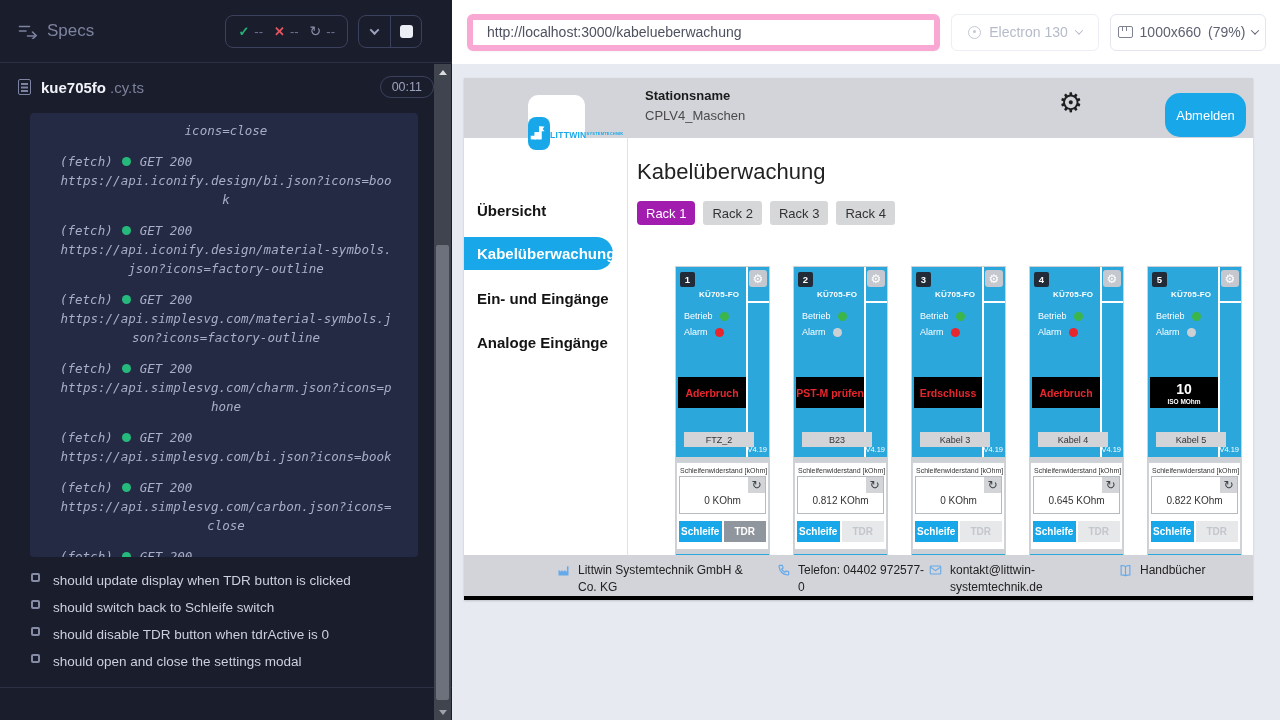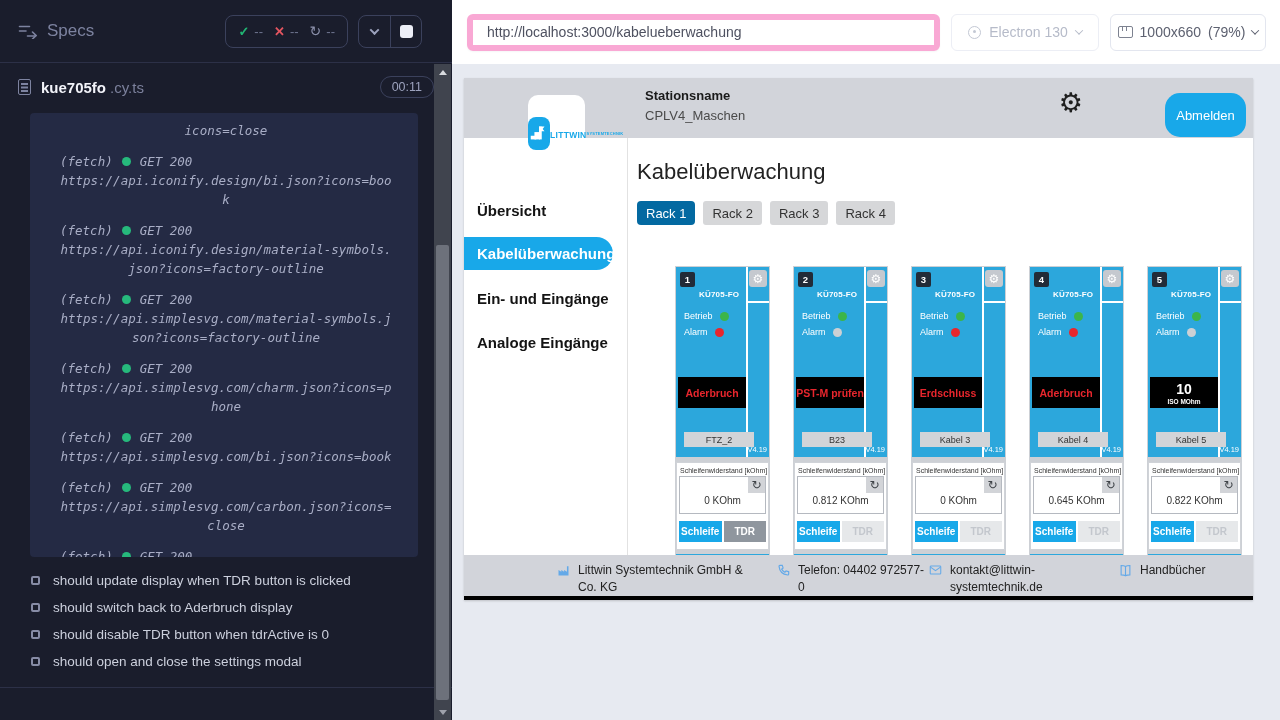--- a/index.html
+++ b/index.html
@@ -31,21 +31,21 @@
   .timer-pill { margin-left:auto; border:1px solid #3b415c; border-radius:14px; color:#9ca2bd; font-size:12.5px; padding:3px 11px; }
 
   .log-block { margin:2px 0 0 30px; width:388px; height:444px; overflow:hidden; background:#242a44; border-radius:4px; padding:8px 26px 10px 30px;
                font-family:"DejaVu Sans Mono", monospace; font-style:italic; font-size:12.5px; line-height:19px; color:#a9aec6;text-align:center; }
   .log-entry { margin-bottom:12px; cursor:pointer; }
   .log-line1 { display:flex; align-items:center; gap:9px; }
   .log-dot { width:9px; height:9px; border-radius:50%; background:#26b97c; flex:0 0 auto; }
   .log-url { word-break:break-all; }
 
   .test-list { list-style:none; padding:10px 0 12px 0; border-bottom:1px solid #2c3047; }
-  .test-list li { display:flex; align-items:center; gap:13px; padding:6px 10px 6px 31px; font-size:13.5px; color:#ccd0dd; cursor:pointer; }
+  .test-list li { display:flex; align-items:flex-start; gap:13px; padding:6px 10px 6px 31px; font-size:13.5px; color:#ccd0dd; cursor:pointer; }
   .sq-icon { width:9px; height:9px; border:2px solid #878ca6; border-radius:2px; flex:0 0 auto; }
 
   .runner-scrollbar { position:absolute; left:434px; top:64px; width:17px; height:656px; background:#40444e; }
   .sb-arrow { position:absolute; left:0; width:17px; height:12px; display:flex; align-items:center; justify-content:center; cursor:pointer; }
   .sb-arrow.up { top:2px; } .sb-arrow.down { bottom:2px; }
   .tri-up { width:0; height:0; border-left:4px solid transparent; border-right:4px solid transparent; border-bottom:5px solid #d8dade; }
   .tri-down { width:0; height:0; border-left:4px solid transparent; border-right:4px solid transparent; border-top:5px solid #9fa2ab; }
   .sb-thumb { position:absolute; left:2px; width:13px; top:181px; height:455px; background:#6d717b; border-radius:2px; cursor:pointer; }
 
   
@@ -75,21 +75,21 @@
 
   .app-body { display:flex; height:417px; }
   .app-nav { width:164px; border-right:1px solid #e2e2e2; padding-top:50px; }
   .nav-item { height:44px; display:flex; align-items:center; padding-left:13px; font-size:15px; font-weight:bold; color:#141414; cursor:pointer; }
   .nav-item.active { background:#18a8e9; color:#fff; height:33px; margin:5px 14px 6px 0; border-radius:0 17px 17px 0; }
 
   .app-main { flex:1; position:relative; padding:21px 0 0 9px; overflow:hidden; }
   .main-title { font-size:22px; color:#222; font-weight:normal; }
   .tabs { display:flex; gap:8px; margin-top:16px; }
   .tab { height:24px; padding:0 9px; display:flex; align-items:center; font-size:13px; background:#d6d7d9; color:#333; border-radius:3px; cursor:pointer; }
-  .tab.active { background:#0369a1; color:#fff; border-radius:4px; }
+  .tab.active { background:#a21caf; color:#fff; border-radius:4px; }
 
   .cards { display:flex; gap:23px; margin:41px 0 0 38px; }
   .card { width:95px; flex:0 0 auto; background:#cdd0d5; padding:1px 1px 0 1px; }
   .card-blue { position:relative; height:190px; background:#2ca7dc; }
   .card-rightcol { position:absolute; top:0; right:0; bottom:0; width:23px; border-left:2px solid #fff; }
   .rightcol-hr { position:absolute; top:34px; left:0; right:0; height:2px; background:#fff; }
   .card-gear { position:absolute; top:3px; right:2px; width:18px; height:17px; background:#c5c9cf; border-radius:3px; color:#fff; display:flex; align-items:center; justify-content:center; font-size:12px; cursor:pointer; font-family:"DejaVu Sans", sans-serif; }
   .card-num { position:absolute; top:5px; left:4px; width:15px; height:15px; background:#222b38; color:#fff; font-size:9.5px; font-weight:bold; display:flex; align-items:center; justify-content:center; border-radius:2px; }
   .card-model { position:absolute; top:23px; left:23px; color:#fff; font-size:8px; font-weight:bold; letter-spacing:.2px; }
   .led-row { position:absolute; left:8px; display:flex; align-items:center; gap:7px; color:#fff; font-size:9px; }
@@ -238,21 +238,21 @@
 </div>
 
   <ul class="test-list" id="test-mount">
   <li>
     <span class="sq-icon"></span>
     <span>should update display when TDR button is clicked</span>
   </li>
 
   <li>
     <span class="sq-icon"></span>
-    <span>should switch back to Aderbruch display</span>
+    <span>should switch back to Schleife switch</span>
   </li>
 
   <li>
     <span class="sq-icon"></span>
     <span>should disable TDR button when tdrActive is 0</span>
   </li>
 
   <li>
     <span class="sq-icon"></span>
     <span>should open and close the settings modal</span>

